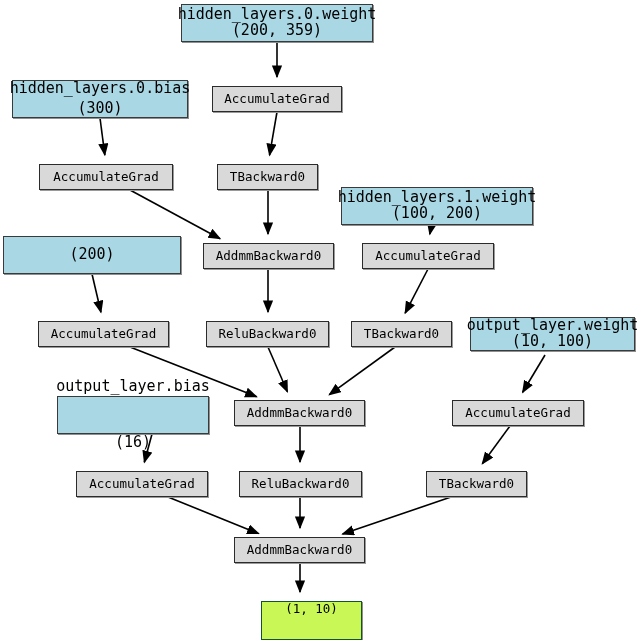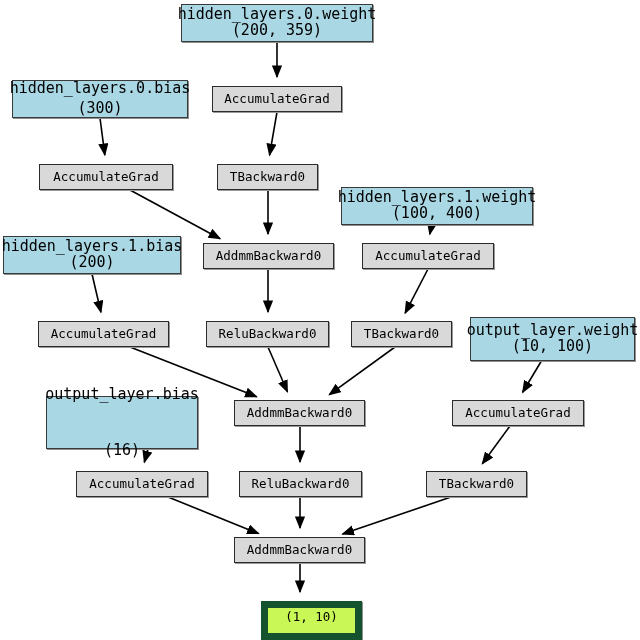--- a/index.html
+++ b/index.html
@@ -53,25 +53,25 @@
   }
   .node-op {
     background: #d9d9d9;
     border: 1px solid #2b2b2b;
     box-shadow: 1px 1px 0 #9a9a9a;
     font-size: 12.5px;
     color: #000000;
   }
   .node-output {
     background: #c9f756;
-    border: 7px solid #14532d;
+    border: 1px solid #14532d;
     box-shadow: 1px 1px 0 #8f8f8f;
     font-size: 12.5px;
     color: #000000;
-    justify-content: center;
+    justify-content: flex-start;
     padding-bottom: 8px;
   }
 </style>
 </head>
 <body>
 
 <div id="graph-canvas">
   <svg id="edge-layer" width="640" height="640" viewBox="0 0 640 640" xmlns="http://www.w3.org/2000/svg">
     <defs>
       <marker id="arrowhead" markerWidth="9" markerHeight="9" refX="7.2" refY="3.2" orient="auto" markerUnits="strokeWidth">
@@ -100,29 +100,29 @@
         <line x1="451" y1="497" x2="342.5160623188039" y2="534.088525702973" stroke="#000000" stroke-width="1.6" marker-end="url(#arrowhead)"></line>
         <line x1="300" y1="563" x2="300" y2="592" stroke="#000000" stroke-width="1.6" marker-end="url(#arrowhead)"></line>
       </g>
   </svg>
   <div id="nodes-layer">
       <div class="node node-param" style="left: 181px; top: 4px; width: 192px; height: 38px;"><span class="line1">hidden_layers.0.weight</span><span class="line2">(200, 359)</span></div>
       <div class="node node-param" style="left: 12px; top: 80px; width: 176px; height: 38px; justify-content: space-between;"><span class="line1">hidden_layers.0.bias</span><span class="line2">(300)</span></div>
       <div class="node node-op" style="left: 212px; top: 86px; width: 130px; height: 26px;"><span class="line1">AccumulateGrad</span></div>
       <div class="node node-op" style="left: 39px; top: 164px; width: 134px; height: 26px;"><span class="line1">AccumulateGrad</span></div>
       <div class="node node-op" style="left: 217px; top: 164px; width: 101px; height: 26px;"><span class="line1">TBackward0</span></div>
-      <div class="node node-param" style="left: 341px; top: 160px; width: 192px; height: 38px; margin-top: 27px;"><span class="line1">hidden_layers.1.weight</span><span class="line2">(100, 400)</span></div>
-      <div class="node node-param" style="left: 3px; top: 236px; width: 178px; height: 38px;"><span class="line1">hidden_layers.1.bias</span><span class="line2">(200)</span></div>
+      <div class="node node-param" style="left: 341px; top: 160px; width: 192px; height: 38px; margin-top: 27px;"><span class="line1">hidden_layers.1.weight</span><span class="line2">(100, 200)</span></div>
+      <div class="node node-param" style="left: 3px; top: 236px; width: 178px; height: 38px;"><span class="line2">(200)</span></div>
       <div class="node node-op" style="left: 203px; top: 243px; width: 131px; height: 26px;"><span class="line1">AddmmBackward0</span></div>
       <div class="node node-op" style="left: 362px; top: 243px; width: 132px; height: 26px;"><span class="line1">AccumulateGrad</span></div>
       <div class="node node-op" style="left: 38px; top: 321px; width: 131px; height: 26px;"><span class="line1">AccumulateGrad</span></div>
       <div class="node node-op" style="left: 206px; top: 321px; width: 123px; height: 26px;"><span class="line1">ReluBackward0</span></div>
       <div class="node node-op" style="left: 351px; top: 321px; width: 101px; height: 26px;"><span class="line1">TBackward0</span></div>
-      <div class="node node-param" style="left: 470px; top: 317px; width: 165px; height: 44px;"><span class="line1">output_layer.weight</span><span class="line2">(10, 100)</span></div>
-      <div class="node node-param" style="left: 46px; top: 396px; width: 152px; height: 53px; gap: 40px;"><span class="line1">output_layer.bias</span><span class="line2">(16)</span></div>
+      <div class="node node-param" style="left: 470px; top: 317px; width: 165px; height: 34px;"><span class="line1">output_layer.weight</span><span class="line2">(10, 100)</span></div>
+      <div class="node node-param" style="left: 57px; top: 396px; width: 152px; height: 38px; gap: 40px;"><span class="line1">output_layer.bias</span><span class="line2">(16)</span></div>
       <div class="node node-op" style="left: 234px; top: 400px; width: 131px; height: 26px;"><span class="line1">AddmmBackward0</span></div>
       <div class="node node-op" style="left: 452px; top: 400px; width: 132px; height: 26px;"><span class="line1">AccumulateGrad</span></div>
       <div class="node node-op" style="left: 76px; top: 471px; width: 132px; height: 26px;"><span class="line1">AccumulateGrad</span></div>
       <div class="node node-op" style="left: 239px; top: 471px; width: 123px; height: 26px;"><span class="line1">ReluBackward0</span></div>
       <div class="node node-op" style="left: 426px; top: 471px; width: 101px; height: 26px;"><span class="line1">TBackward0</span></div>
       <div class="node node-op" style="left: 234px; top: 537px; width: 131px; height: 26px;"><span class="line1">AddmmBackward0</span></div>
       <div class="node node-output" style="left: 261px; top: 601px; width: 101px; height: 39px;"><span class="line2">(1, 10)</span></div>
     </div>
 </div>
 

